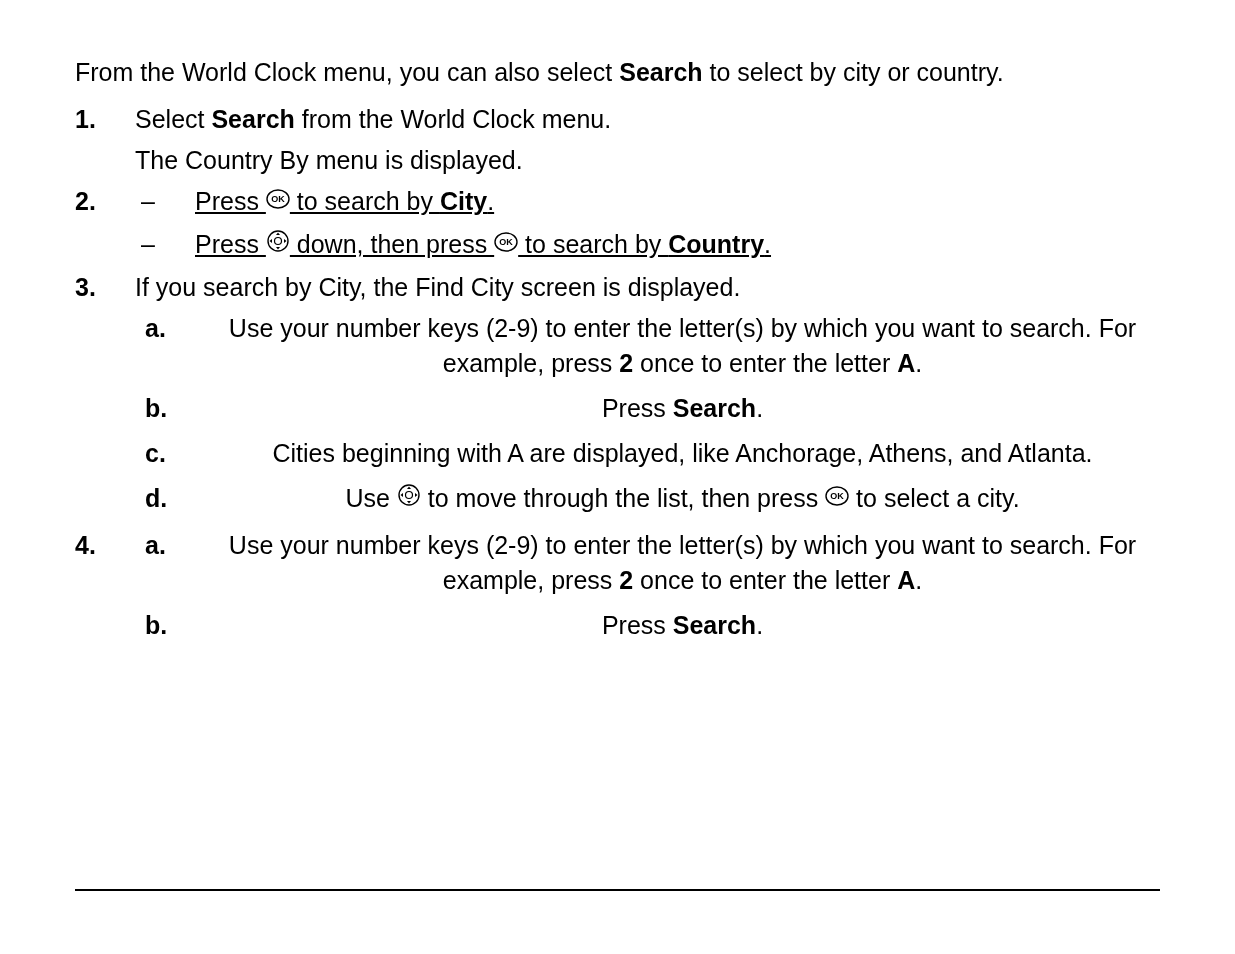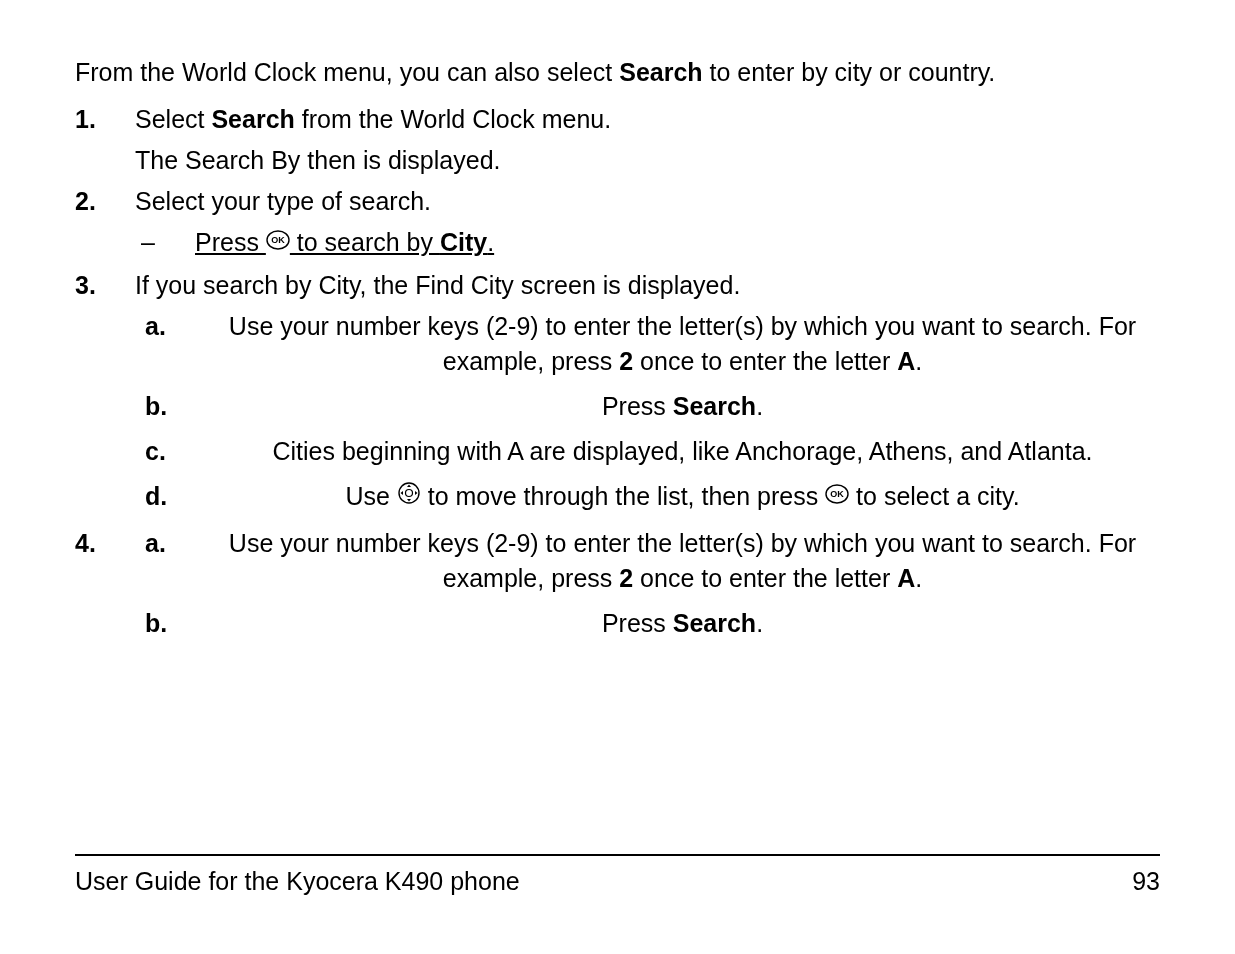--- a/index.html
+++ b/index.html
@@ -59,38 +59,44 @@
       <circle cx="12" cy="12" r="3.5" fill="none" stroke="#000" stroke-width="1.2"></circle>
       <path d="M12 3.5 L10 6 L14 6 Z" fill="#000"></path>
       <path d="M12 20.5 L10 18 L14 18 Z" fill="#000"></path>
       <path d="M3.5 12 L6 10 L6 14 Z" fill="#000"></path>
       <path d="M20.5 12 L18 10 L18 14 Z" fill="#000"></path>
     </g>
   </defs>
 </svg>
 
 <p class="intro">
-  <span>From the World Clock menu, you can also select </span><span class="bold">Search</span><span> to enter by city or country.</span>
+  <span>From the World Clock menu, you can also select </span><span class="bold">Search</span><span> to select by city or country.</span>
 </p>
 
 <ol class="main">
   <li>
     <p>
       <span>Select </span><span class="bold">Search</span><span> from the World Clock menu.</span>
     </p>
-    <p>The Search By then is displayed.</p>
+    <p>The Country By menu is displayed.</p>
   </li>
 
   <li>
-    <p>Select your type of search.</p>
     <ul class="bullets">
       <li>
         <span>Press </span><span class="icon-ok"><svg width="24" height="22">
               <use href="#ok-icon"></use>
             </svg></span><span> to search by </span><span class="bold">City</span><span>.</span>
+      </li>
+      <li>
+        <span>Press </span><span class="icon-nav"><svg width="24" height="24">
+              <use href="#nav-icon"></use>
+            </svg></span><span> down, then press </span><span class="icon-ok"><svg width="24" height="22">
+              <use href="#ok-icon"></use>
+            </svg></span><span> to search by </span><span class="bold">Country</span><span>.</span>
       </li>
     </ul>
   </li>
 
   <li>
     <p>If you search by City, the Find City screen is displayed.</p>
     <ol class="letters">
       <li>
         <span>Use your number keys (2-9) to enter the letter(s) by which you want to search. For example, press </span><span class="bold">2</span><span> once to enter the letter </span><span class="bold">A</span><span>.</span>
       </li>
@@ -117,17 +123,13 @@
       </li>
       <li>
         <span>Press </span><span class="bold">Search</span><span>.</span>
       </li>
     </ol>
   </li>
 </ol>
 
 <div class="footer">
   <hr class="footer-rule">
-  <div class="footer-row">
-    <span>User Guide for the Kyocera K490 phone</span>
-    <span>93</span>
-  </div>
 </div>
 
 </body></html>

